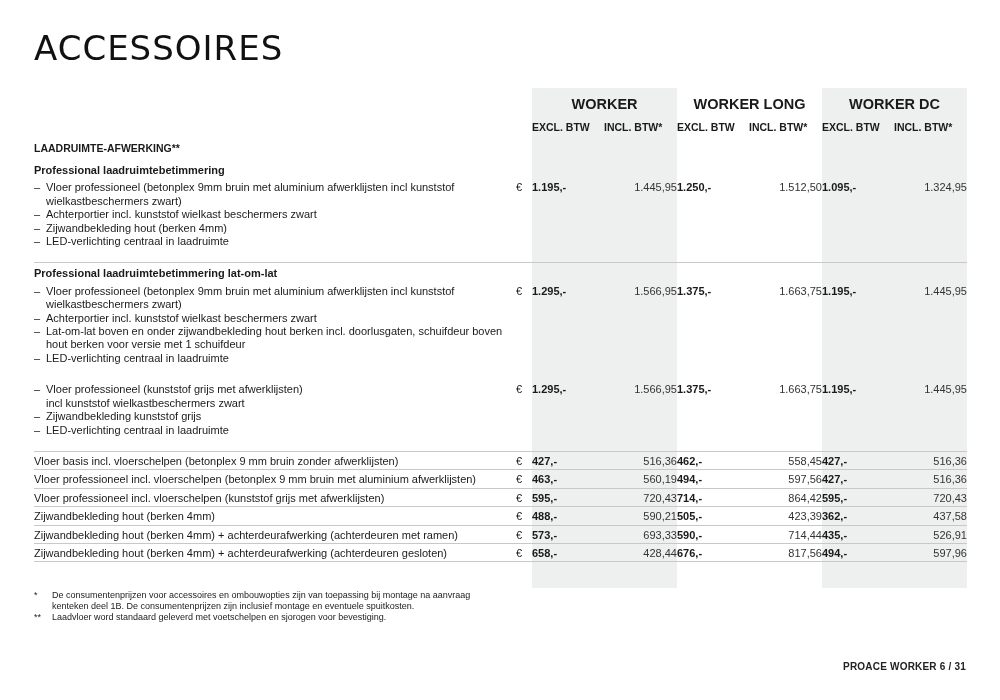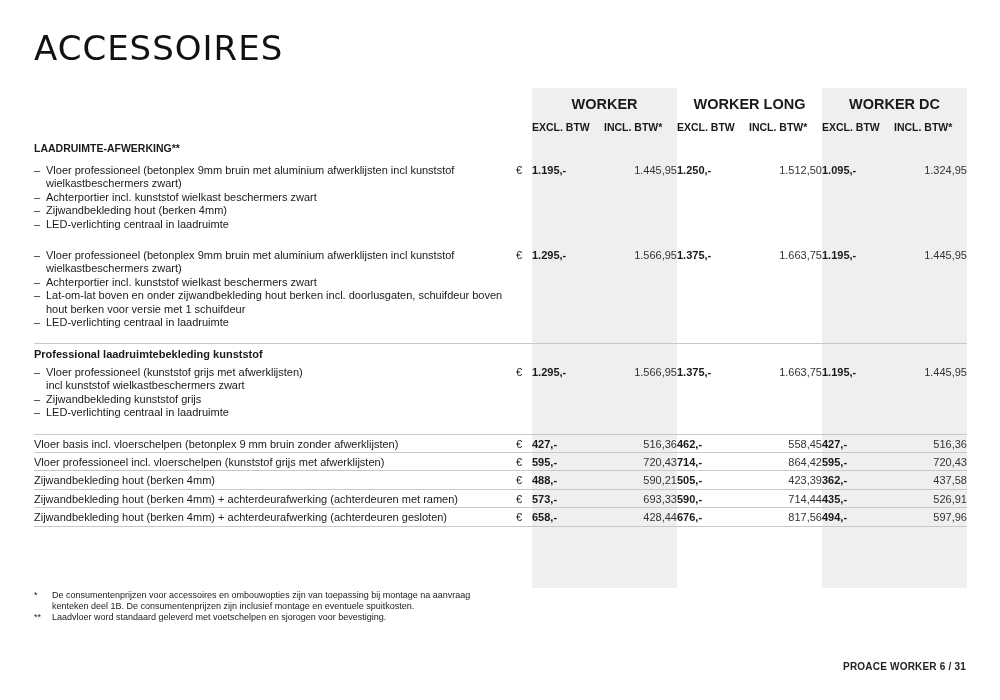--- a/index.html
+++ b/index.html
@@ -49,56 +49,59 @@
 <div class="hdr-sub" style="left:604px">INCL. BTW*</div>
 <div class="hdr-sub" style="left:677px">EXCL. BTW</div>
 <div class="hdr-sub" style="left:749px">INCL. BTW*</div>
 <div class="hdr-sub" style="left:822px">EXCL. BTW</div>
 <div class="hdr-sub" style="left:894px">INCL. BTW*</div>
 
 <div class="section-title">LAADRUIMTE-AFWERKING**</div>
 
 <table class="acc" id="acc-table">
   <tbody id="acc-body">
+      <tr class="group-head">
+        <td colspan="8">Professional laadruimtebetimmering</td>
+      </tr>
       <tr class="group">
         <td class="desc">
           <ul class="bullets">
             <li style="white-space: pre-line;">Vloer professioneel (betonplex 9mm bruin met aluminium afwerklijsten incl kunststof wielkastbeschermers zwart)</li>
             <li style="white-space: pre-line;">Achterportier incl. kunststof wielkast beschermers zwart</li>
             <li style="white-space: pre-line;">Zijwandbekleding hout (berken 4mm)</li>
             <li style="white-space: pre-line;">LED-verlichting centraal in laadruimte</li>
           </ul>
         </td>
         <td class="eur">€</td>
         <td class="ex">1.195,-</td>
         <td class="in">1.445,95</td>
         <td class="ex2">1.250,-</td>
         <td class="in2">1.512,50</td>
         <td class="ex2">1.095,-</td>
         <td class="in2">1.324,95</td>
       </tr>
+      <tr class="group-head grp-start">
+        <td colspan="8">Professional laadruimtebetimmering lat-om-lat</td>
+      </tr>
       <tr class="group">
         <td class="desc">
           <ul class="bullets">
             <li style="white-space: pre-line;">Vloer professioneel (betonplex 9mm bruin met aluminium afwerklijsten incl kunststof wielkastbeschermers zwart)</li>
             <li style="white-space: pre-line;">Achterportier incl. kunststof wielkast beschermers zwart</li>
             <li style="white-space: pre-line;">Lat-om-lat boven en onder zijwandbekleding hout berken incl. doorlusgaten, schuifdeur boven hout berken voor versie met 1 schuifdeur</li>
             <li style="white-space: pre-line;">LED-verlichting centraal in laadruimte</li>
           </ul>
         </td>
         <td class="eur">€</td>
         <td class="ex">1.295,-</td>
         <td class="in">1.566,95</td>
         <td class="ex2">1.375,-</td>
         <td class="in2">1.663,75</td>
         <td class="ex2">1.195,-</td>
         <td class="in2">1.445,95</td>
-      </tr>
-      <tr class="group-head grp-start">
-        <td colspan="8">Professional laadruimtebekleding kunststof</td>
       </tr>
       <tr class="group">
         <td class="desc">
           <ul class="bullets">
             <li style="white-space: pre-line;">Vloer professioneel (kunststof grijs met afwerklijsten)
 incl kunststof wielkastbeschermers zwart</li>
             <li style="white-space: pre-line;">Zijwandbekleding kunststof grijs</li>
             <li style="white-space: pre-line;">LED-verlichting centraal in laadruimte</li>
           </ul>
         </td>
@@ -110,20 +113,30 @@
         <td class="ex2">1.195,-</td>
         <td class="in2">1.445,95</td>
       </tr>
       <tr class="line">
         <td class="desc">Vloer basis incl. vloerschelpen (betonplex 9 mm bruin zonder afwerklijsten)</td>
         <td class="eur">€</td>
         <td class="ex">427,-</td>
         <td class="in">516,36</td>
         <td class="ex2">462,-</td>
         <td class="in2">558,45</td>
+        <td class="ex2">427,-</td>
+        <td class="in2">516,36</td>
+      </tr>
+      <tr class="line">
+        <td class="desc">Vloer professioneel incl. vloerschelpen (betonplex 9 mm bruin met aluminium afwerklijsten)</td>
+        <td class="eur">€</td>
+        <td class="ex">463,-</td>
+        <td class="in">560,19</td>
+        <td class="ex2">494,-</td>
+        <td class="in2">597,56</td>
         <td class="ex2">427,-</td>
         <td class="in2">516,36</td>
       </tr>
       <tr class="line">
         <td class="desc">Vloer professioneel incl. vloerschelpen (kunststof grijs met afwerklijsten)</td>
         <td class="eur">€</td>
         <td class="ex">595,-</td>
         <td class="in">720,43</td>
         <td class="ex2">714,-</td>
         <td class="in2">864,42</td>

